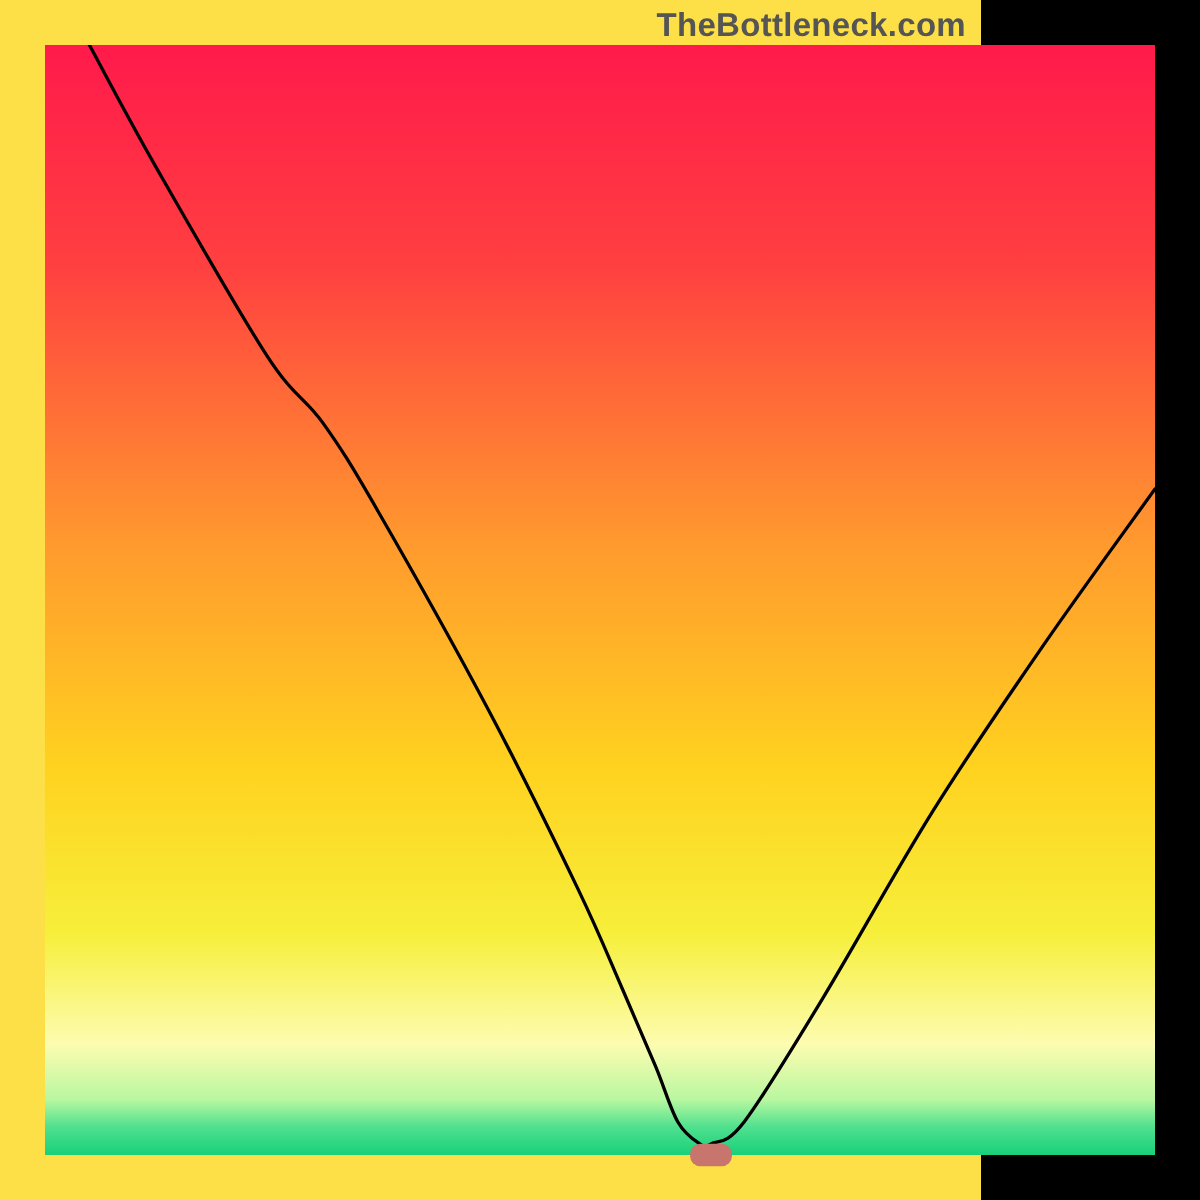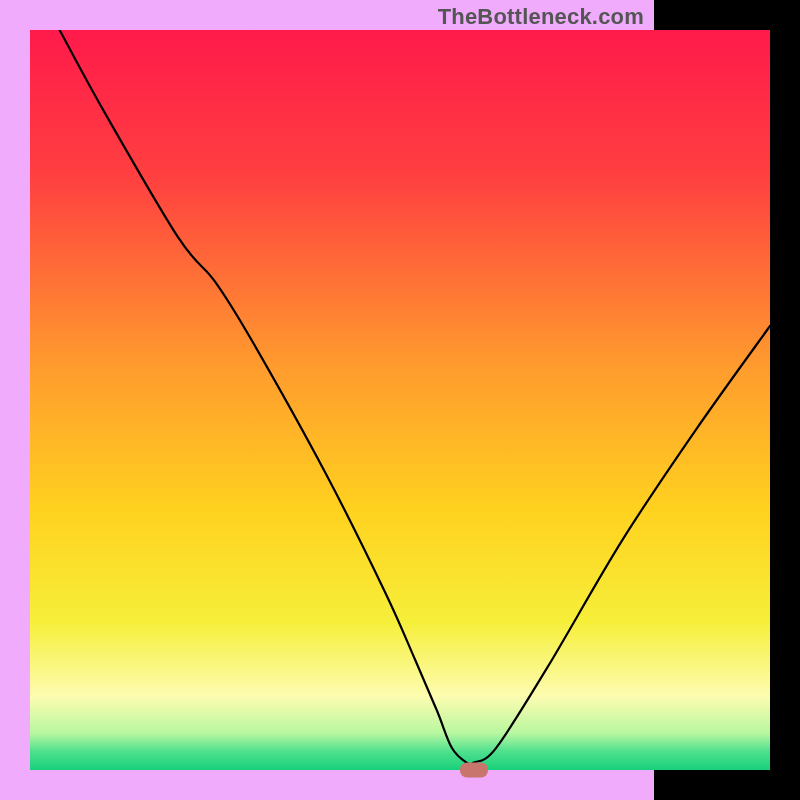--- a/index.html
+++ b/index.html
@@ -8,21 +8,21 @@
     width: 800px;
     height: 800px;
     background: #000;
     font-family: Arial, Helvetica, sans-serif;
     overflow: hidden;
   }
   .frame {
     position: relative;
     width: 654px;
     height: 800px;
-    background: #f0abfc;
+    background: #fde047;
   }
   .watermark {
     position: absolute;
     top: 4px;
     right: 10px;
     color: #555;
     font-size: 22px;
     font-weight: 600;
     letter-spacing: 0.2px;
     user-select: none;

